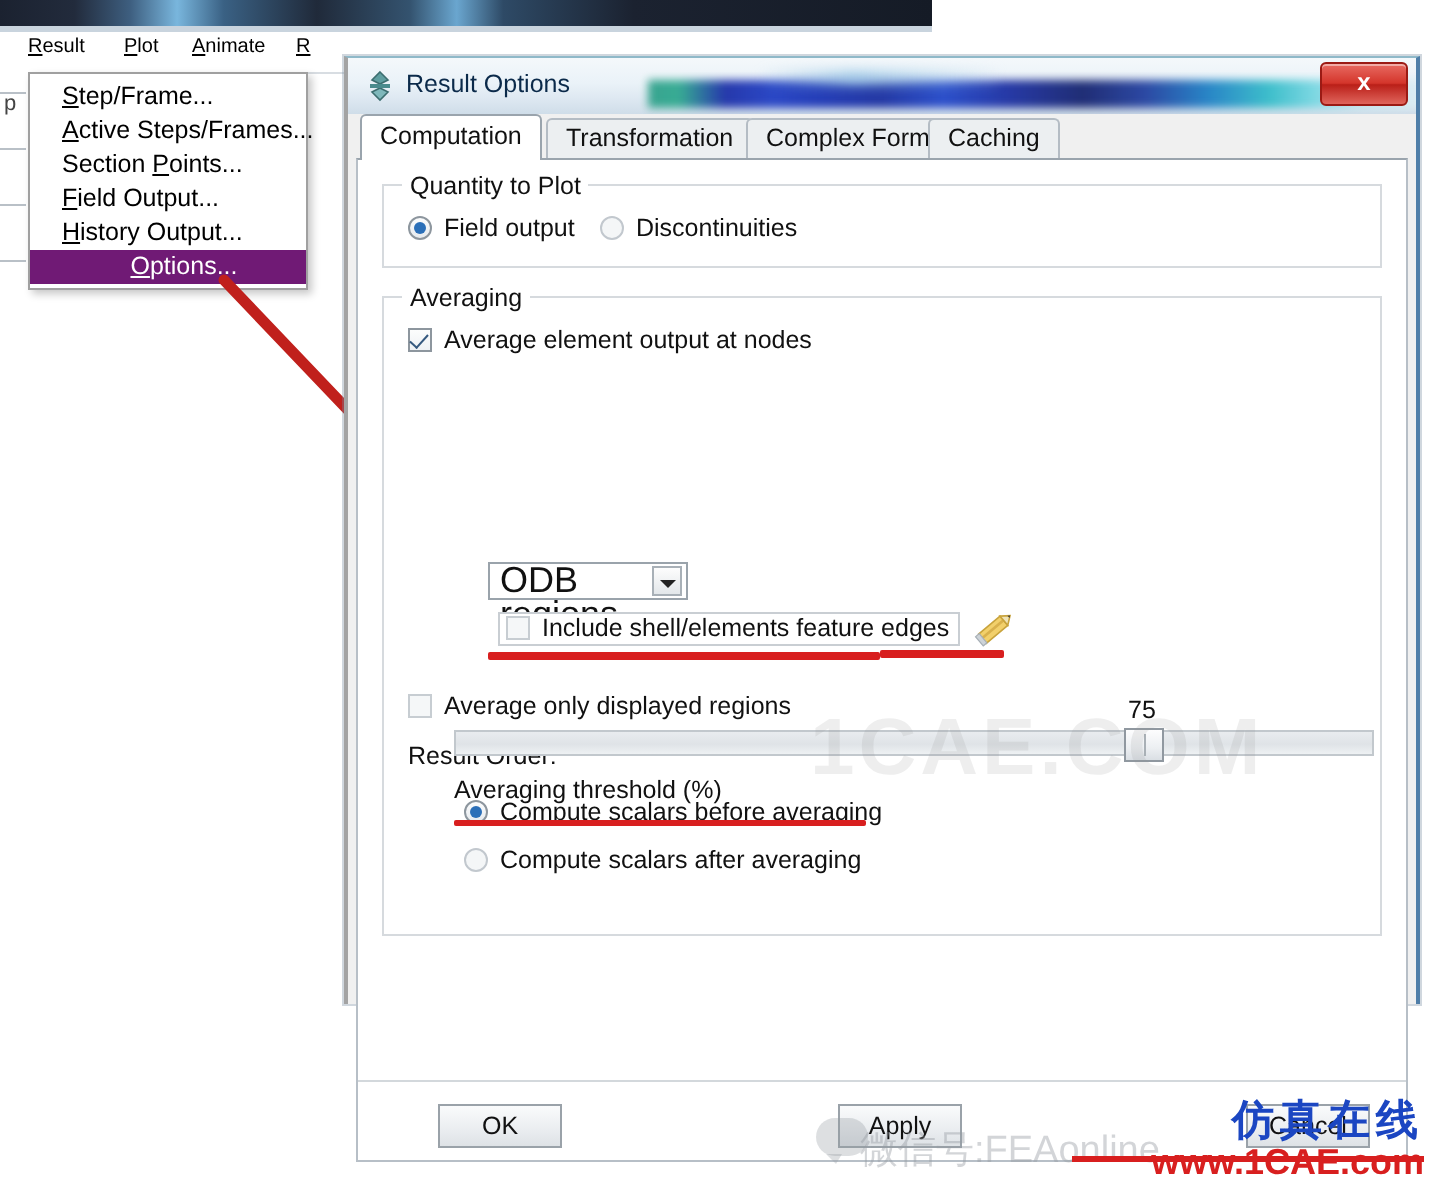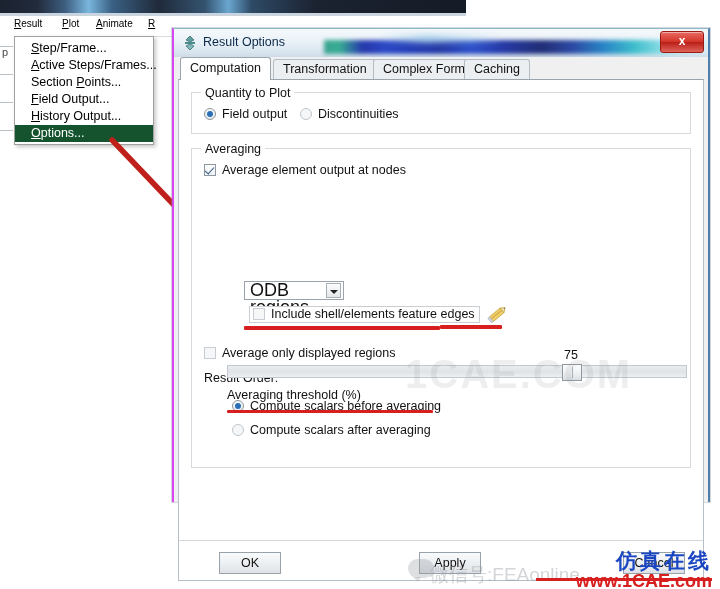--- a/index.html
+++ b/index.html
@@ -84,40 +84,41 @@
     height: 17px;
     line-height: 17px;
     padding-left: 16px;
     font-size: 12.5px;
     color: #000;
     white-space: nowrap;
     cursor: default;
   }
   .menu-item u { text-decoration: underline; }
   .menu-item.selected {
-    background: #14532d;
+    background: #701a75;
     color: #ffffff;
+    text-align: center;
   }
 
   
   #annot-arrow {
     position: absolute;
     left: 108px; top: 136px;
     width: 110px; height: 106px;
     pointer-events: none;
   }
 
   
   #result-options-dialog {
     position: absolute;
     left: 172px; top: 28px;
     width: 538px; height: 474px;
     box-sizing: border-box;
     background: #f0f0f0;
-    border-left: 2px solid #d946ef;
+    border-left: 2px solid #a3a3a3;
     border-right: 2px solid #4f7ea8;
     border-top: 1px solid #8fb9c9;
     box-shadow: 0 0 0 1px rgba(120,140,160,0.35);
   }
   
   #dialog-titlebar {
     position: relative;
     height: 28px;
     background: linear-gradient(180deg,
       #f4f8fb 0%, #eaf2f8 45%, #dfe9f2 70%, #cfdde9 100%);

